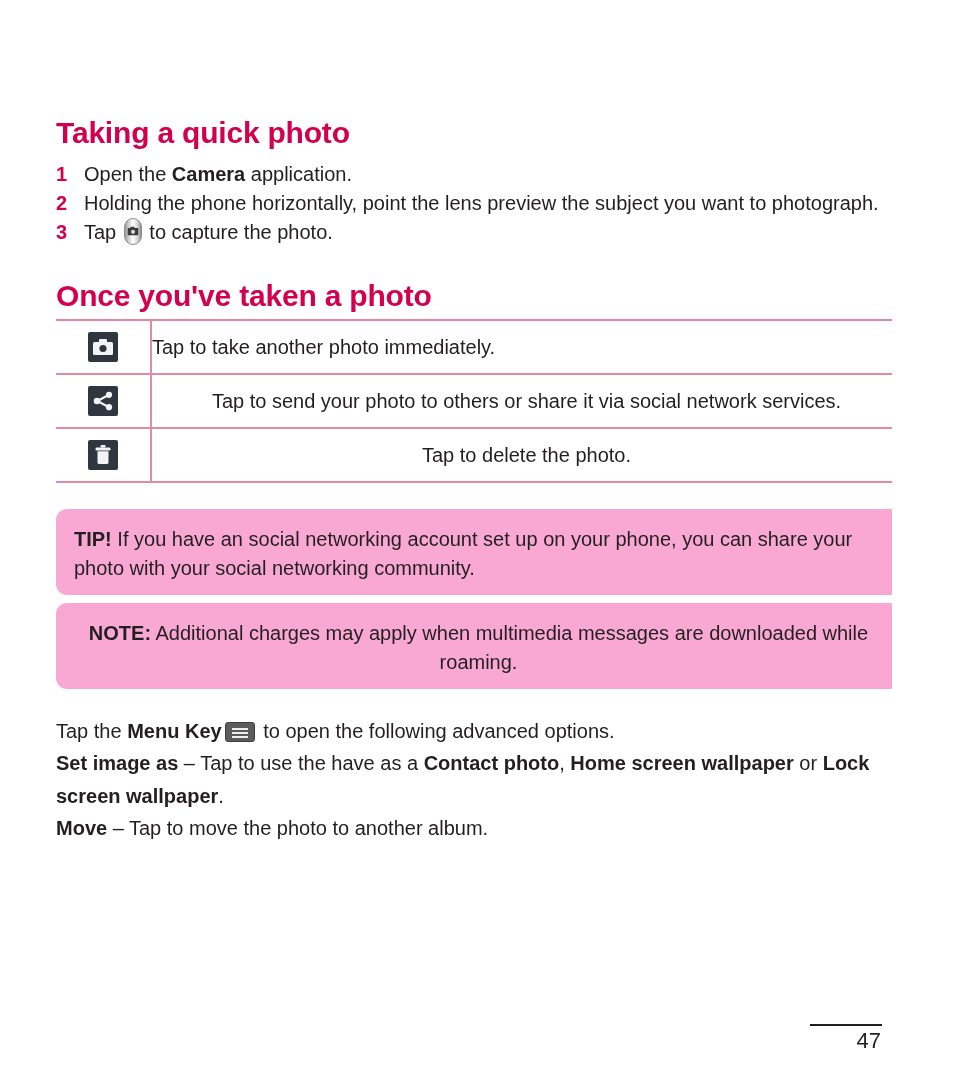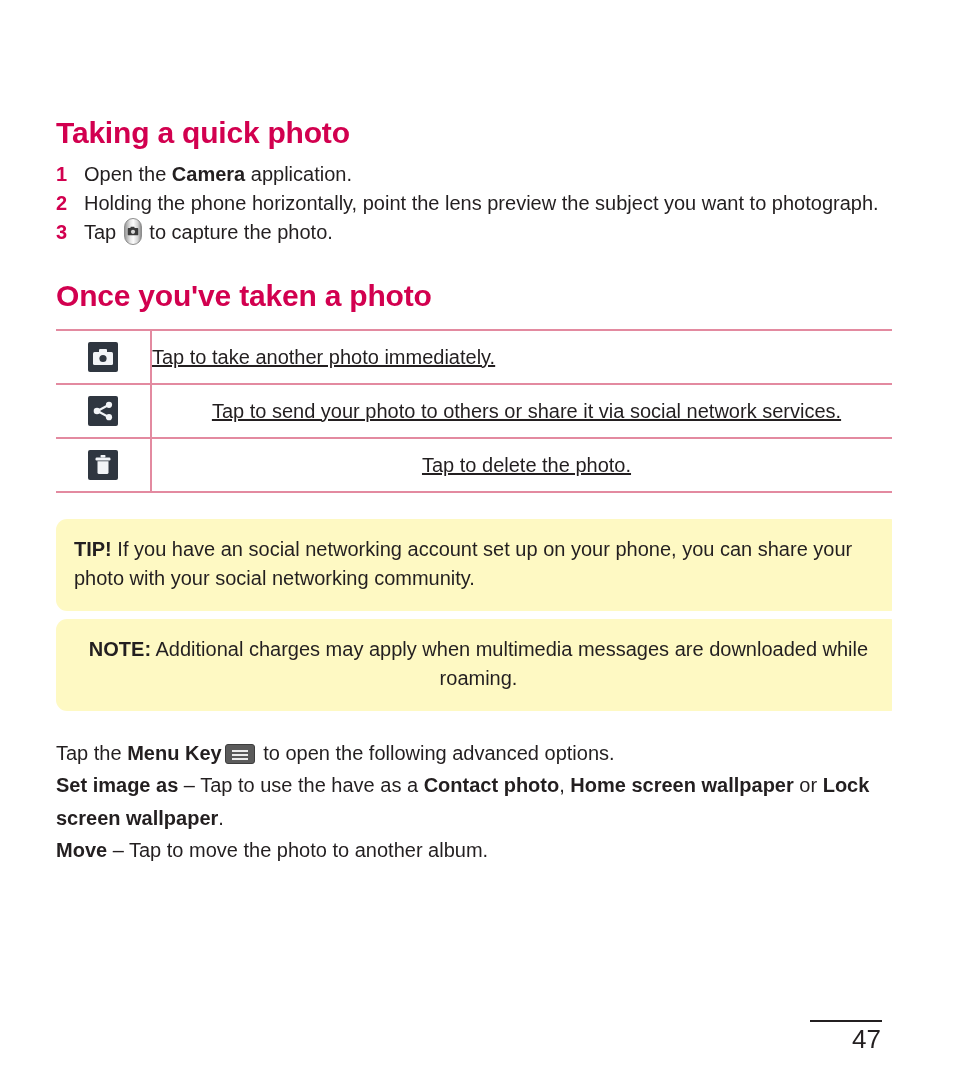--- a/index.html
+++ b/index.html
@@ -96,23 +96,22 @@
     font-size: 20px;
     line-height: 1.45;
     margin: 12px 0 0 0;
     color: #231f20;
   }
 
   
   table.icon-table {
     width: 845px;
     border-collapse: collapse;
-    margin-top: 16px;
+    margin-top: 6px;
     table-layout: fixed;
-    text-decoration: underline;
   }
   table.icon-table tr {
     border-top: 2px solid #e38aa0;
     border-bottom: 2px solid #e38aa0;
   }
   table.icon-table tr + tr { border-top: none; text-align: center; }
   table.icon-table td {
     padding: 0;
     vertical-align: middle;
     height: 52px;
@@ -134,23 +133,23 @@
     height: 30px;
     background: #2f3640;
     border-radius: 2px;
     position: relative;
     vertical-align: middle;
   }
   .sq-icon svg { position: absolute; left: 0; top: 0; }
 
   
   .callout {
-    background: #fef9c3;
+    background: #f9a8d4;
     border-radius: 11px;
-    padding: 16px 18px 18px 18px;
+    padding: 16px 18px 12px 18px;
     font-size: 20px;
     line-height: 1.45;
     color: #231f20;
     box-sizing: border-box;
     width: 845px;
   }
   .callout.tip { margin-top: 26px; }
   .callout.note { margin-top: 8px; text-align: center; }
   .callout .lead { font-weight: bold; }
 
@@ -195,21 +194,21 @@
     width: 120px;
     text-align: right;
   }
   .footer .rule {
     border-top: 2px solid #231f20;
     width: 72px;
     margin-left: auto;
     margin-bottom: 4px;
   }
   .footer .pageno {
-    font-size: 26px;
+    font-size: 22px;
     color: #231f20;
     line-height: 1;
     padding-right: 1px;
   }
 </style>
 </head>
 <body>
 
 <div class="page">
   <div class="content">

